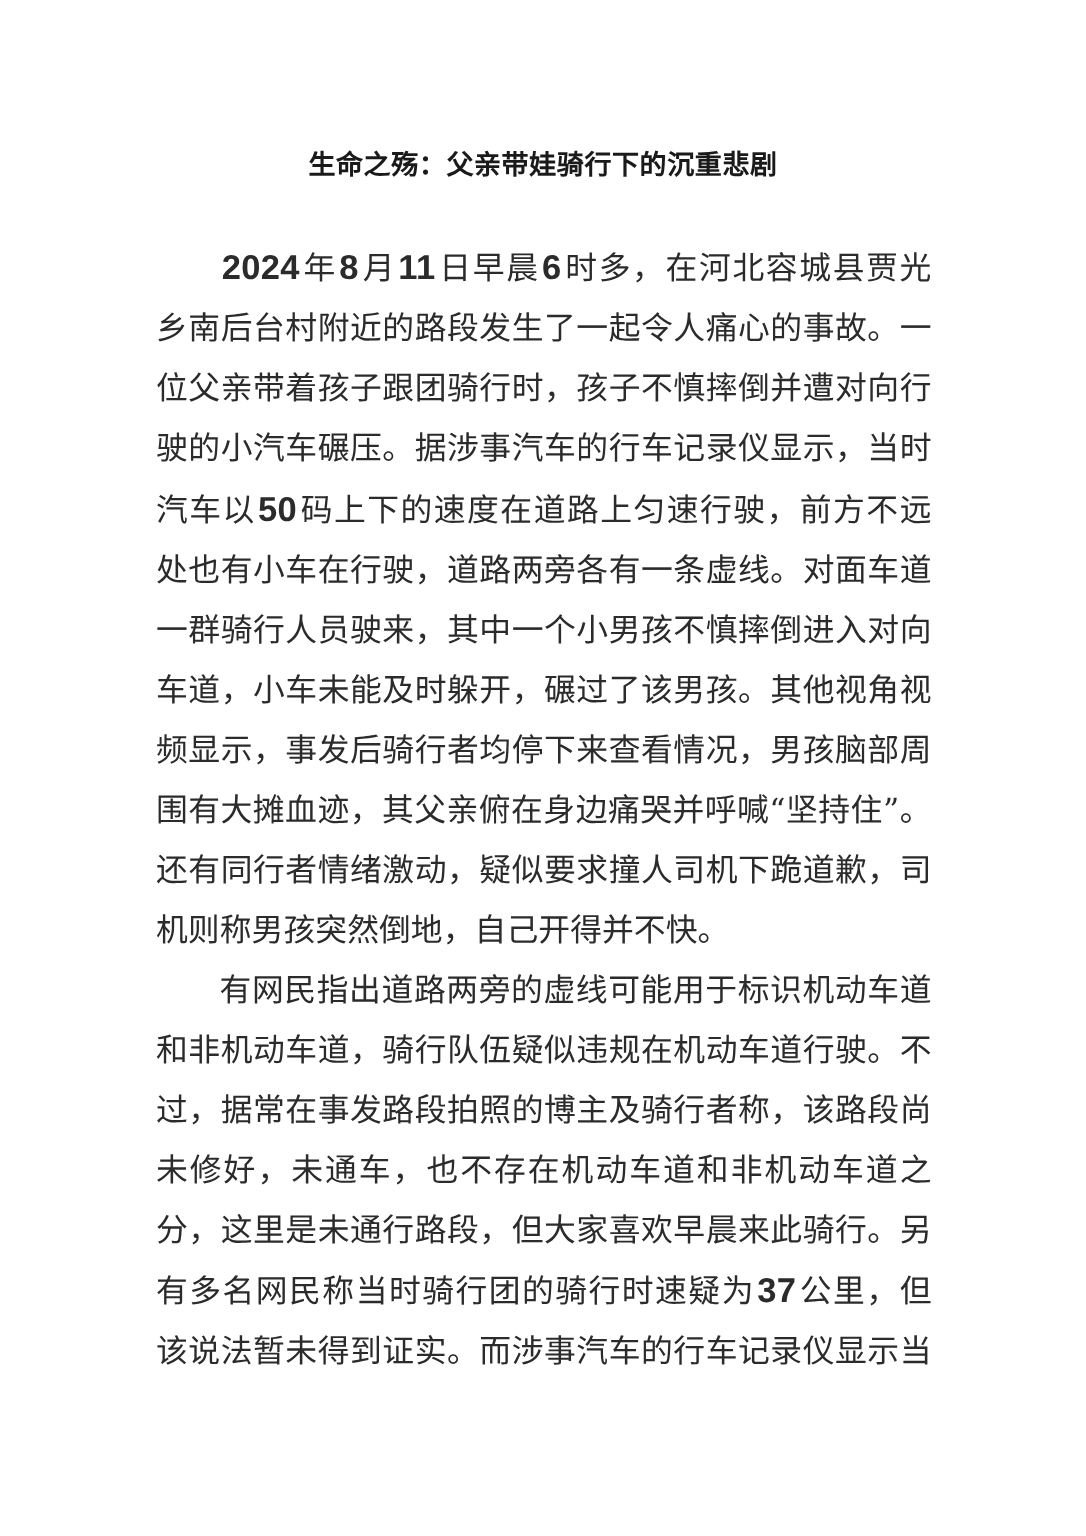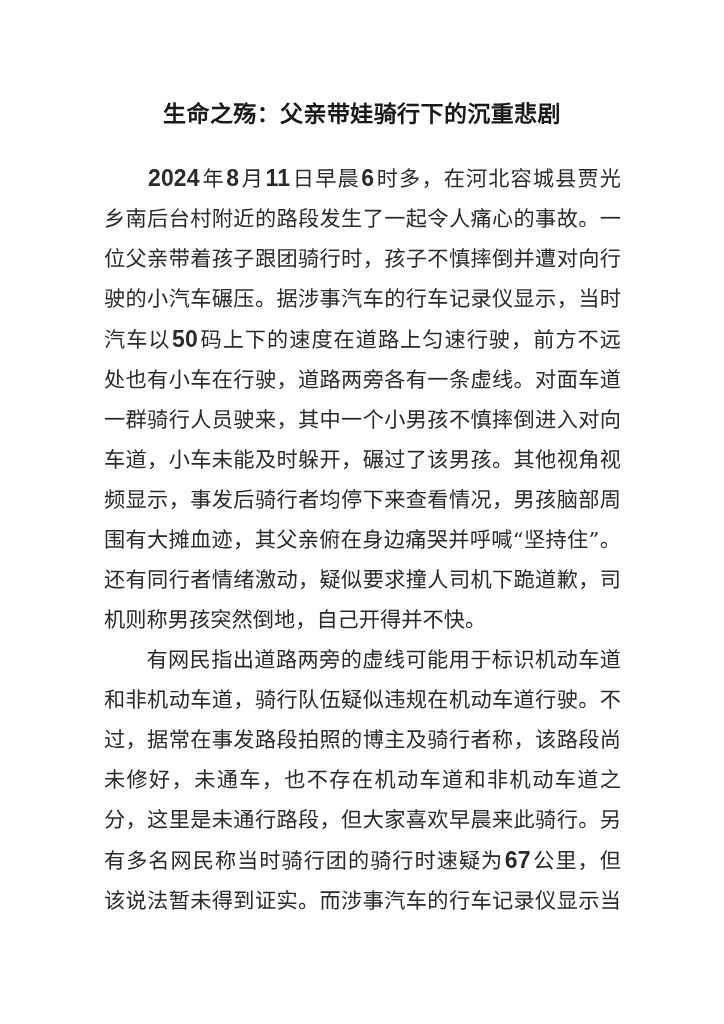--- a/index.html
+++ b/index.html
@@ -24,21 +24,21 @@
     box-sizing: border-box;
   }
 
   
   #doc-title {
     position: absolute;
     top: 84px;
     left: 104px;
     width: 516px;
     text-align: center;
-    font-size: 23px;
+    font-size: 18px;
     line-height: 30px;
     font-weight: bold;
     letter-spacing: 0.4px;
     color: #1a1a1a;
     font-family: "DejaVu Serif", "Liberation Serif", serif;
     white-space: nowrap;
   }
 
   
   #body-column {
@@ -87,18 +87,18 @@
 </style>
 </head>
 <body>
 
 <div id="page">
 
   <h1 id="doc-title">生命之殇：父亲带娃骑行下的沉重悲剧</h1>
 
   <div id="body-column">
     <p class="para" id="para-1"><span class="num">2024</span>年<span class="num">8</span>月<span class="num">11</span>日早晨<span class="num">6</span>时多，在河北容城县贾光乡南后台村附近的路段发生了一起令人痛心的事故。一位父亲带着孩子跟团骑行时，孩子不慎摔倒并遭对向行驶的小汽车碾压。据涉事汽车的行车记录仪显示，当时汽车以<span class="num">50</span>码上下的速度在道路上匀速行驶，前方不远处也有小车在行驶，道路两旁各有一条虚线。对面车道一群骑行人员驶来，其中一个小男孩不慎摔倒进入对向车道，小车未能及时躲开，碾过了该男孩。其他视角视频显示，事发后骑行者均停下来查看情况，男孩脑部周围有大摊血迹，其父亲俯在身边痛哭并呼喊“坚持住”。还有同行者情绪激动，疑似要求撞人司机下跪道歉，司机则称男孩突然倒地，自己开得并不快。</p>
-    <p class="para" id="para-2">有网民指出道路两旁的虚线可能用于标识机动车道和非机动车道，骑行队伍疑似违规在机动车道行驶。不过，据常在事发路段拍照的博主及骑行者称，该路段尚未修好，未通车，也不存在机动车道和非机动车道之分，这里是未通行路段，但大家喜欢早晨来此骑行。另有多名网民称当时骑行团的骑行时速疑为<span class="num">67</span>公里，但该说法暂未得到证实。而涉事汽车的行车记录仪显示当时汽车时速<span class="num">52</span>公里左右。</p>
+    <p class="para" id="para-2">有网民指出道路两旁的虚线可能用于标识机动车道和非机动车道，骑行队伍疑似违规在机动车道行驶。不过，据常在事发路段拍照的博主及骑行者称，该路段尚未修好，未通车，也不存在机动车道和非机动车道之分，这里是未通行路段，但大家喜欢早晨来此骑行。另有多名网民称当时骑行团的骑行时速疑为<span class="num">37</span>公里，但该说法暂未得到证实。而涉事汽车的行车记录仪显示当时汽车时速<span class="num">52</span>公里左右。</p>
     <p class="para" id="para-3">据媒体报道，遭碾压的孩子年仅<span class="num">11</span>岁。此前，曾有网友在孩子父亲的社交账号下留言，提醒孩子太小不适合跟团</p>
   </div>
 
   <div id="page-clip-mask"></div>
 </div>
 
 </body></html>

